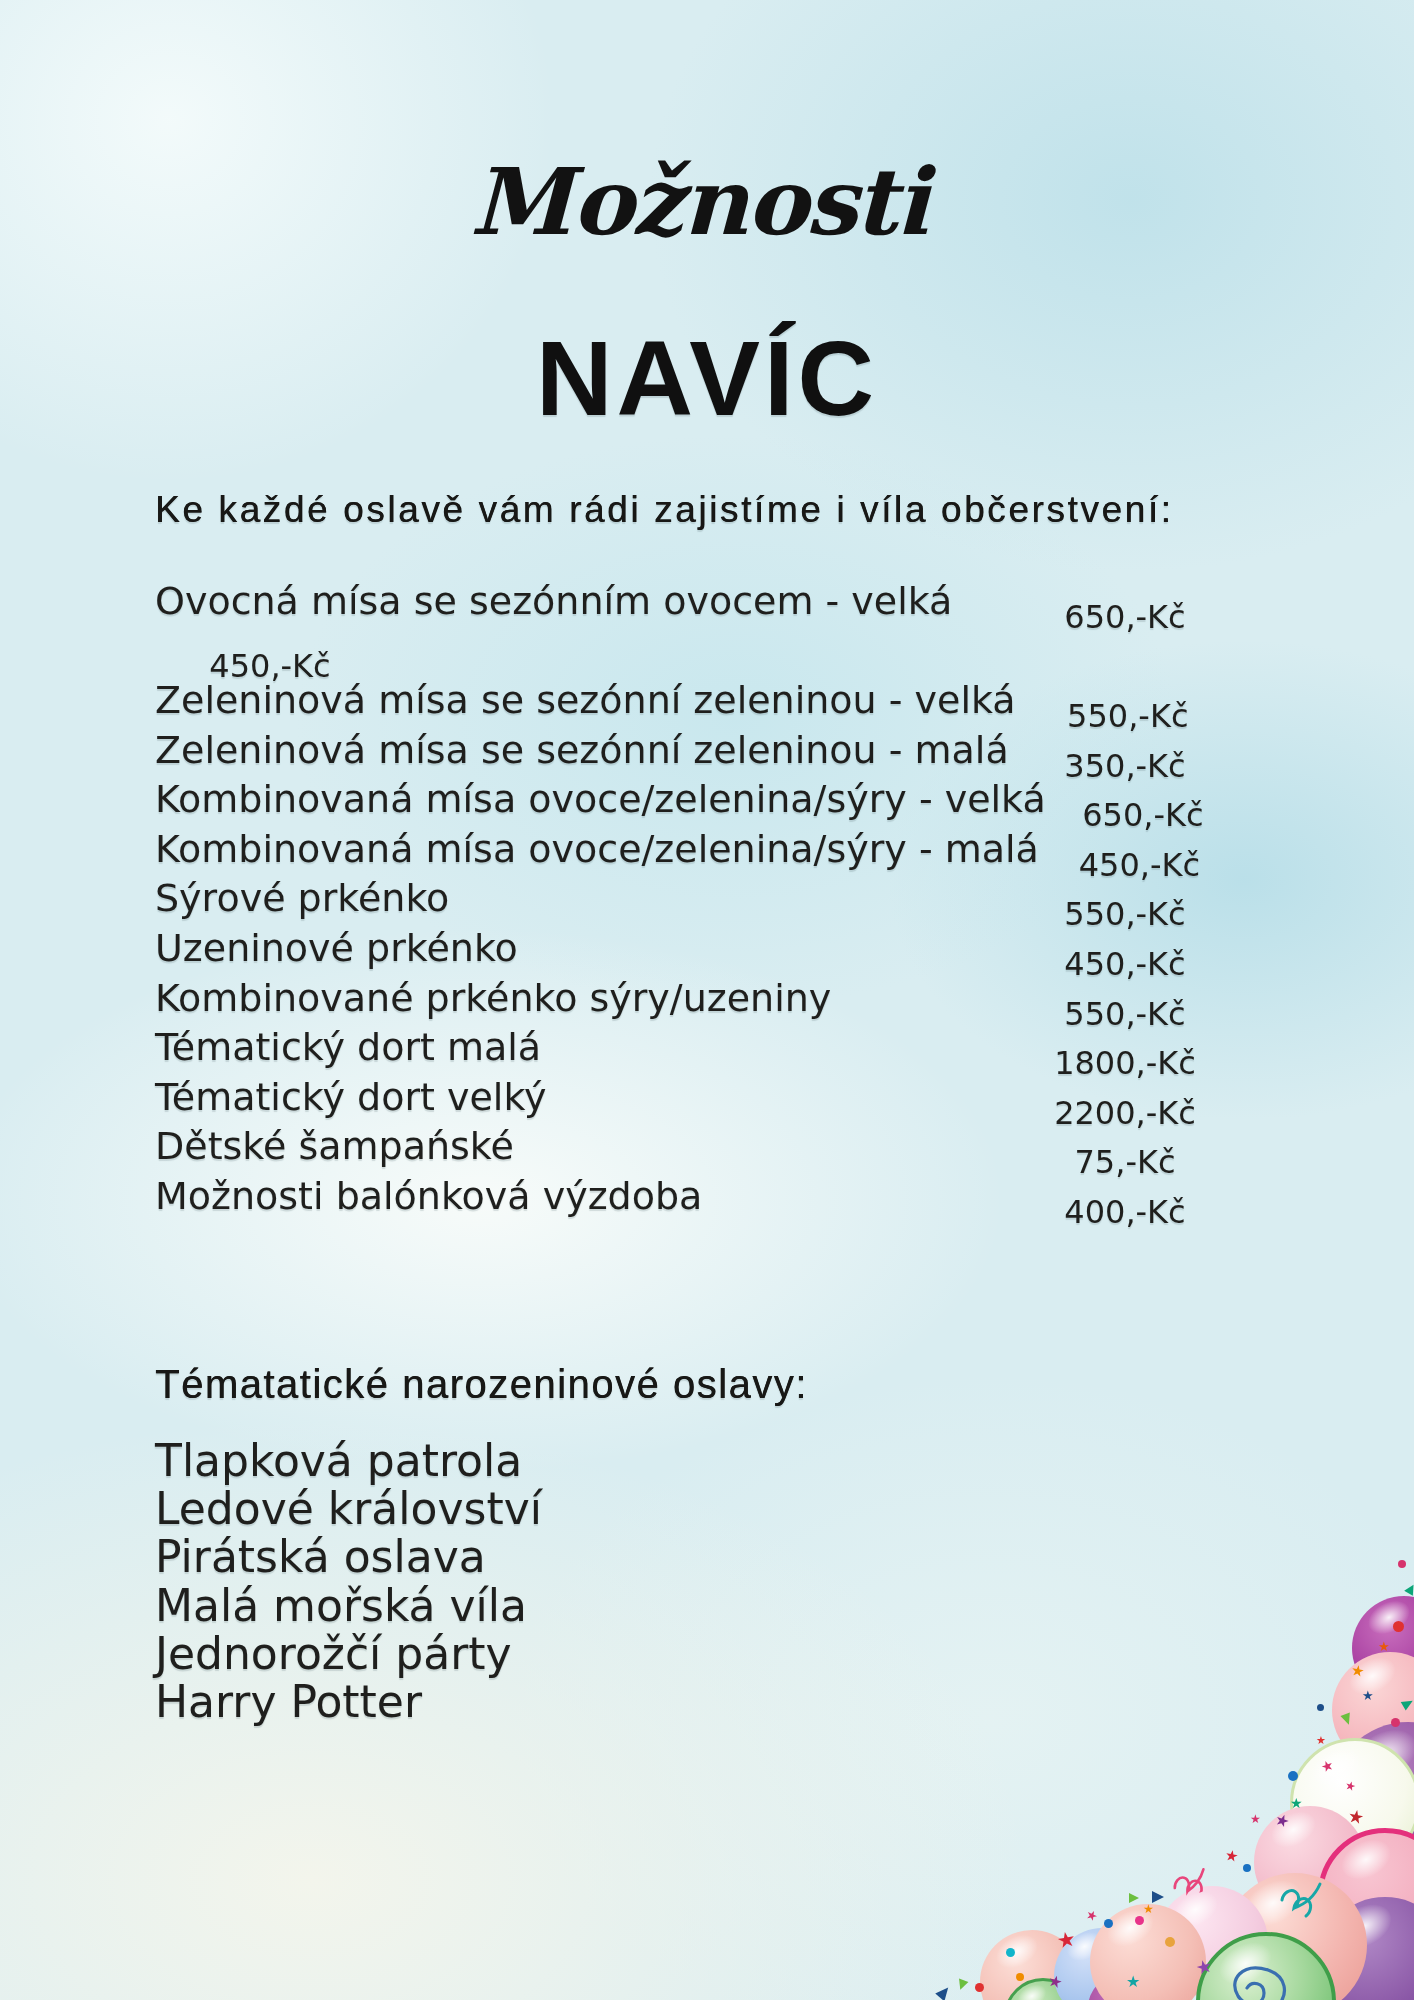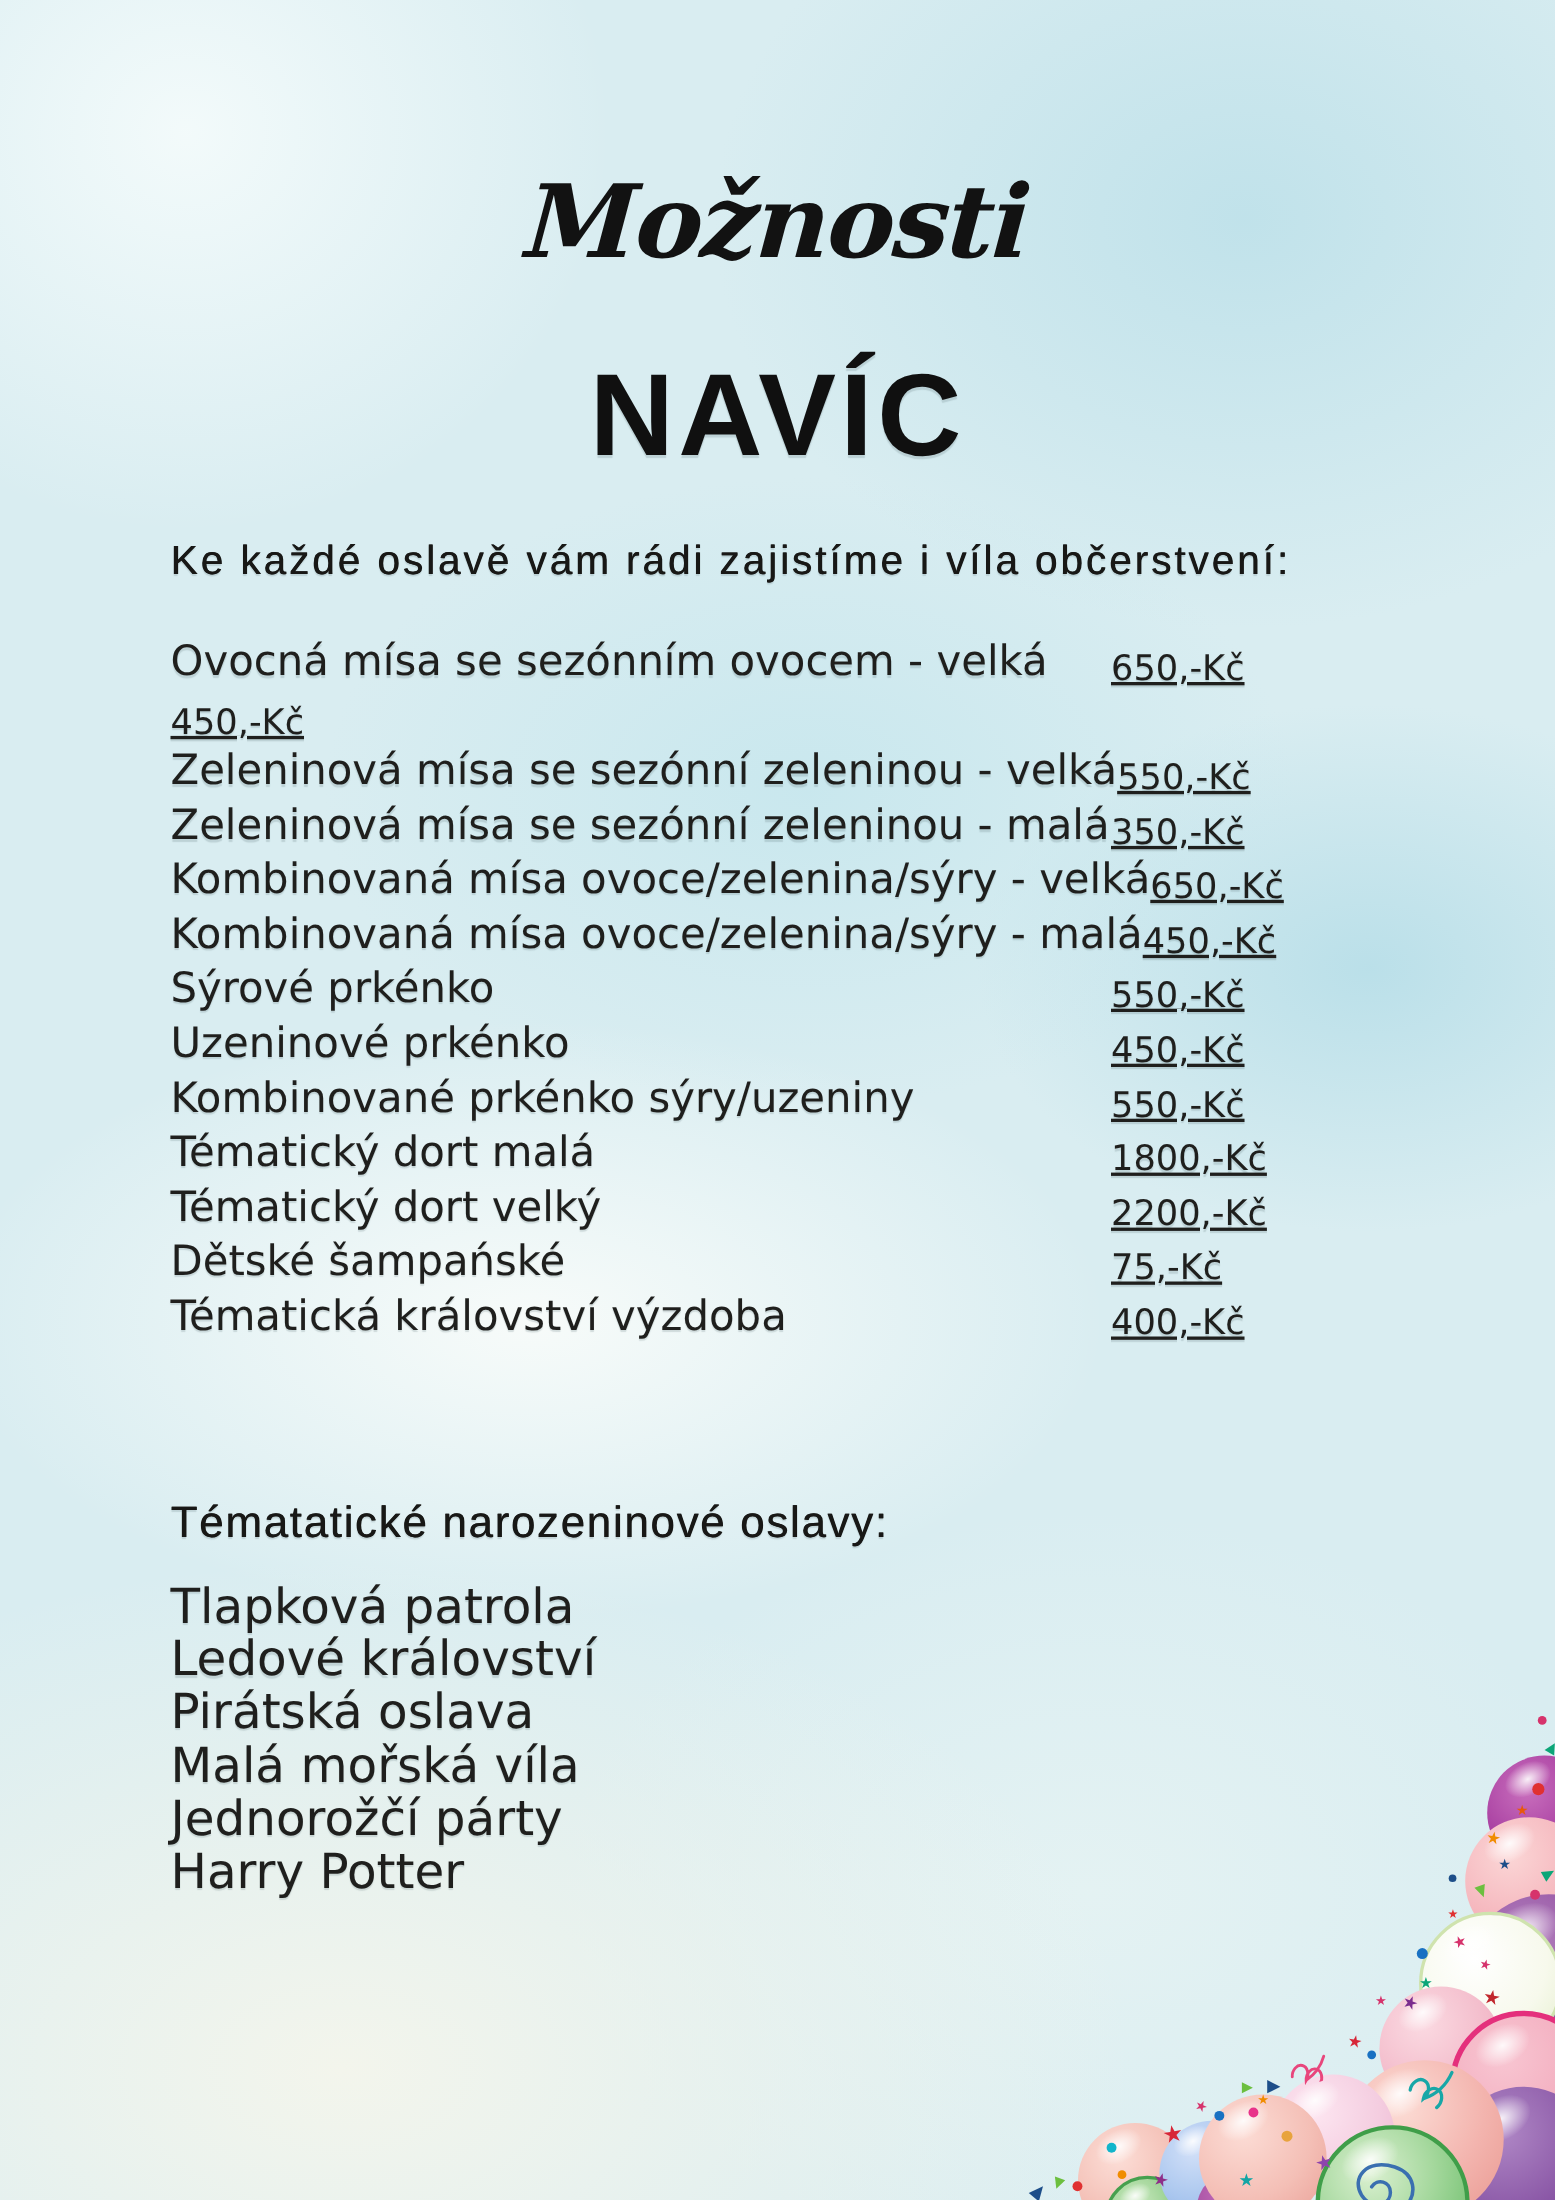--- a/index.html
+++ b/index.html
@@ -61,25 +61,24 @@
     height:49.6px;
     display:flex;align-items:center;
   }
   .price-row .item-label{
     flex:1;
     font-size:38px;
     white-space:nowrap;
   }
   .price-row .item-price{
     width:230px;
-    text-align:left;
+    text-align:center;
     font-size:32px;
-    position:relative;top:6px;
+    position:relative;top:16px;
     white-space:nowrap;
-    text-decoration:underline;
   }
 
   
   #themes-list{
     position:absolute;left:155px;top:1436px;
   }
   .theme-row{
     height:48.3px;
     display:flex;align-items:center;
     font-size:44px;
@@ -180,21 +179,21 @@
       </div>
       <div class="price-row soft">
         <span class="item-label">Tématický dort velký</span>
         <span class="item-price">2200,-Kč</span>
       </div>
       <div class="price-row soft">
         <span class="item-label">Dětské šampańské</span>
         <span class="item-price">75,-Kč</span>
       </div>
       <div class="price-row soft">
-        <span class="item-label">Tématická království výzdoba</span>
+        <span class="item-label">Možnosti balónková výzdoba</span>
         <span class="item-price">400,-Kč</span>
       </div>
   </div>
 
   <div class="sec-heading" id="themes-heading">Tématatické narozeninové oslavy:</div>
 
   <div id="themes-list">
     <div class="theme-row soft">Tlapková patrola</div>
       <div class="theme-row soft">Ledové království</div>
       <div class="theme-row soft">Pirátská oslava</div>

